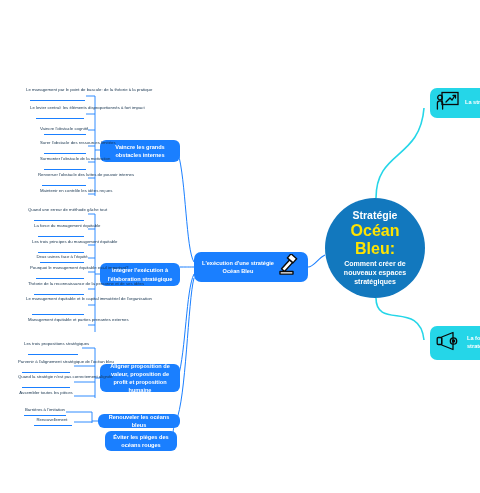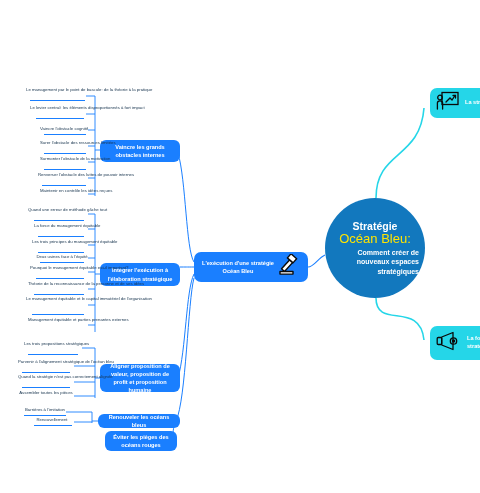--- a/index.html
+++ b/index.html
@@ -15,26 +15,26 @@
 
   
   .center-node {
     position: absolute;
     left: 325px; top: 198px;
     width: 100px; height: 100px;
     border-radius: 50%;
     background: #1278be;
     display: flex; flex-direction: column;
     align-items: center; justify-content: center;
-    text-align: right;
+    text-align: center;
     color: #ffffff;
     padding: 6px;
   }
   .center-l1 { font-size: 10.5px; font-weight: bold; line-height: 1.15; }
-  .center-l2 { font-size: 13px; font-weight: normal; color: #ffe400; line-height: 1.15; margin-bottom: 1px; }
+  .center-l2 { font-size: 16px; font-weight: bold; color: #ffe400; line-height: 1.15; margin-bottom: 1px; }
   .center-l3 { font-size: 7px; font-weight: bold; line-height: 1.3; }
 
   
   .branch {
     position: absolute;
     background: #1a7fff;
     color: #ffffff;
     border-radius: 6px;
     font-size: 5.6px;
     font-weight: bold;

